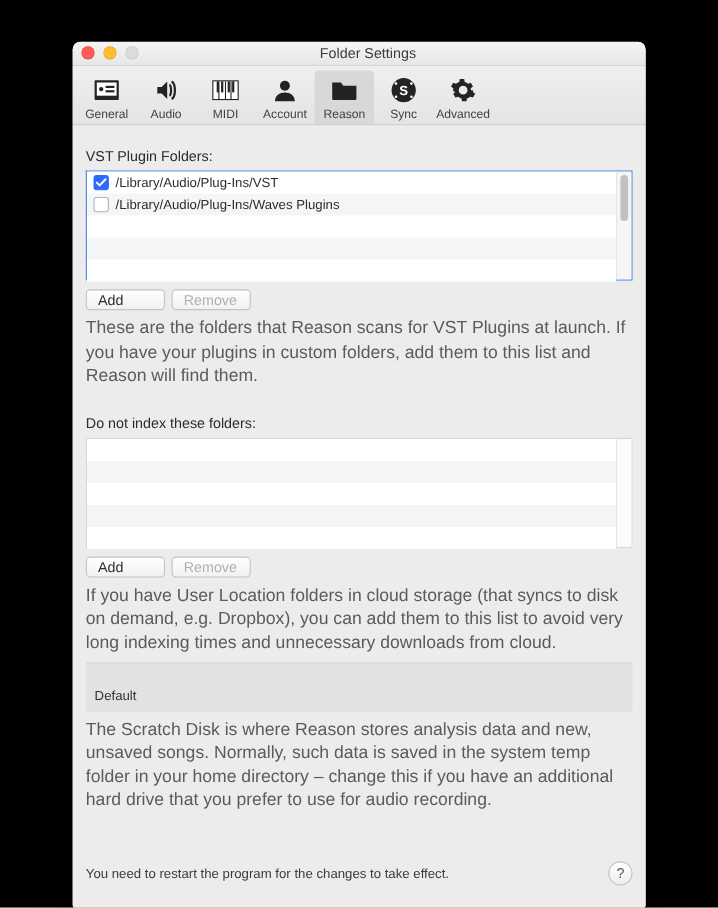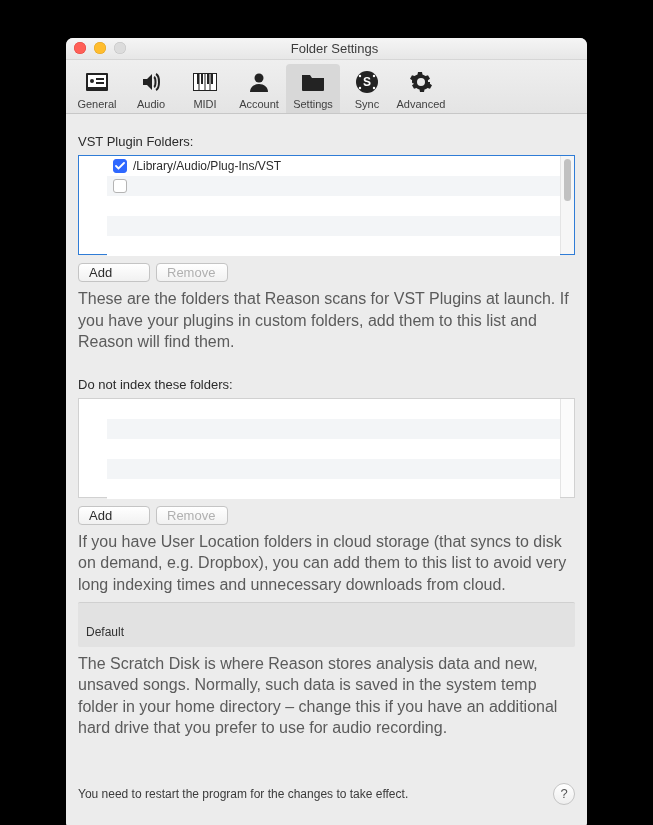--- a/index.html
+++ b/index.html
@@ -90,21 +90,20 @@
     flex:1;
   }
   .row {
     display:flex;
     align-items:center;
     height:20px;
     padding:0 4px 0 6px;
     gap:6px;
     font-size:12px;
     color:#2c2c2c;
-    margin-left:28px;
   }
   .row:nth-child(odd){ background:#ffffff; }
   .row:nth-child(even){ background:#f3f5f7; }
   .cbx {
     width:14px; height:14px;
     border-radius:3px;
     border:1px solid #b4b4b4;
     background:#fff;
     display:flex; align-items:center; justify-content:center;
   }
@@ -253,21 +252,21 @@
       </span>
       <span>Account</span>
     </div>
 
     <div class="toolbar-item selected">
       <span class="tb-icon">
         <svg width="24" height="20" viewBox="0 0 24 20">
             <path d="M1 3h8l2 3h12v12a1 1 0 0 1-1 1H2a1 1 0 0 1-1-1z" fill="#232323"></path>
           </svg>
       </span>
-      <span>Settings</span>
+      <span>Reason</span>
     </div>
 
     <div class="toolbar-item">
       <span class="tb-icon">
         <svg width="24" height="24" viewBox="0 0 24 24">
             <circle cx="12" cy="12" r="11" fill="#232323"></circle>
             <text x="12" y="16" text-anchor="middle" font-size="12" font-weight="700" fill="#fff" font-family="Arial">S</text>
             <circle cx="5" cy="6" r="1.2" fill="#fff"></circle>
             <circle cx="19" cy="6" r="1.2" fill="#fff"></circle>
             <circle cx="5" cy="18" r="1.2" fill="#fff"></circle>
@@ -298,20 +297,21 @@
             <svg viewBox="0 0 10 10">
                 <path d="M1 5l2.5 2.5L9 2" stroke="#fff" stroke-width="1.8" fill="none" stroke-linecap="round"></path>
               </svg>
           </span>
           <span>/Library/Audio/Plug-Ins/VST</span>
         </div>
         <div class="row">
           <span class="cbx">
             
           </span>
+          <span>/Library/Audio/Plug-Ins/Waves Plugins</span>
         </div>
         <div class="row"></div>
         <div class="row"></div>
         <div class="row"></div>
       </div>
       <div class="scrollbar">
         <div class="thumb"></div>
       </div>
     </div>
     <div class="btn-row">

